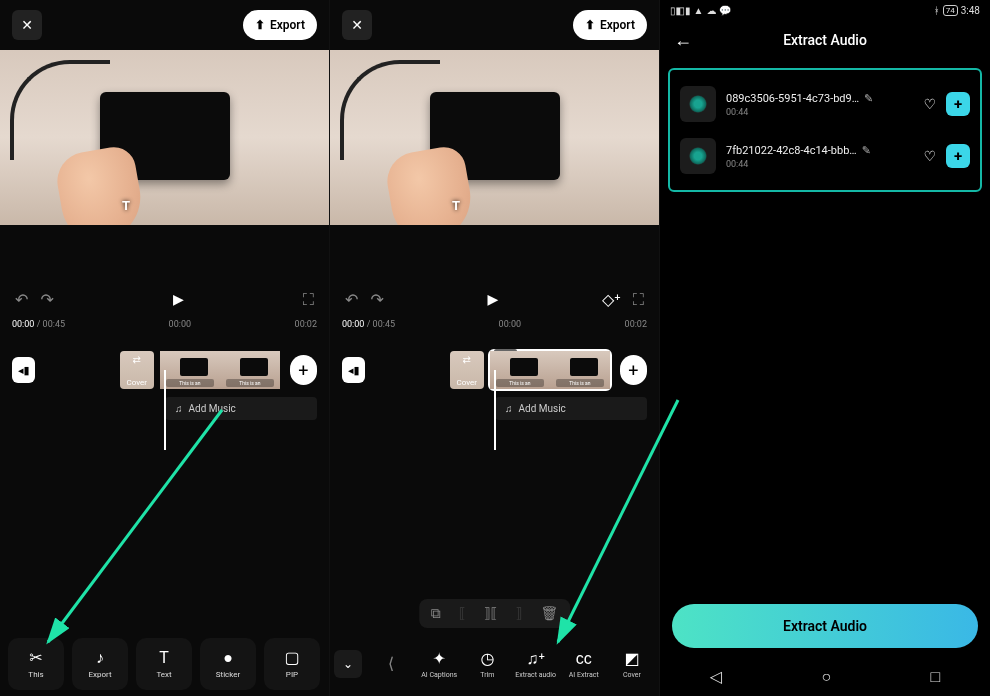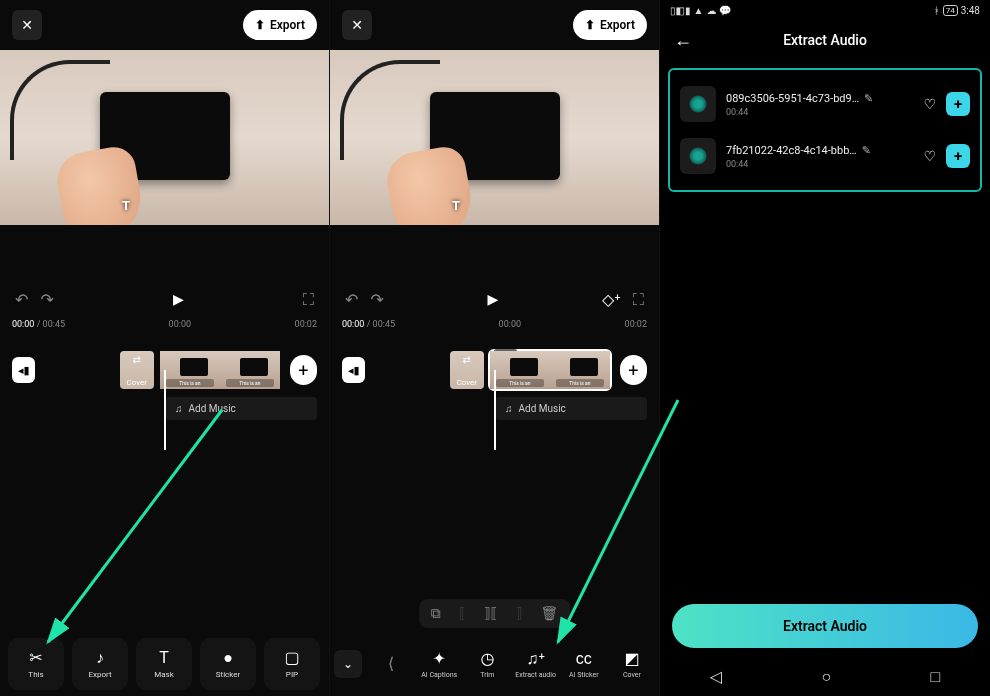--- a/index.html
+++ b/index.html
@@ -125,21 +125,21 @@
       <div class="tool">
           <span class="ico">✂</span>
           <span>This</span>
         </div>
       <div class="tool">
           <span class="ico">♪</span>
           <span>Export</span>
         </div>
       <div class="tool">
           <span class="ico">T</span>
-          <span>Mask</span>
+          <span>Text</span>
         </div>
       <div class="tool">
           <span class="ico">●</span>
           <span>Sticker</span>
         </div>
       <div class="tool">
           <span class="ico">▢</span>
           <span>PIP</span>
         </div>
     </div>
@@ -221,21 +221,21 @@
       <div class="mtool">
           <span class="ico">◷</span>
           <span>Trim</span>
         </div>
       <div class="mtool">
           <span class="ico">♫⁺</span>
           <span>Extract audio</span>
         </div>
       <div class="mtool">
           <span class="ico">ᴄᴄ</span>
-          <span>AI Sticker</span>
+          <span>AI Extract</span>
         </div>
       <div class="mtool">
           <span class="ico">◩</span>
           <span>Cover</span>
         </div>
     </div>
   </div>
 
   <div class="playhead" style="left:494px;top:370px;height:80px;"></div>
 

